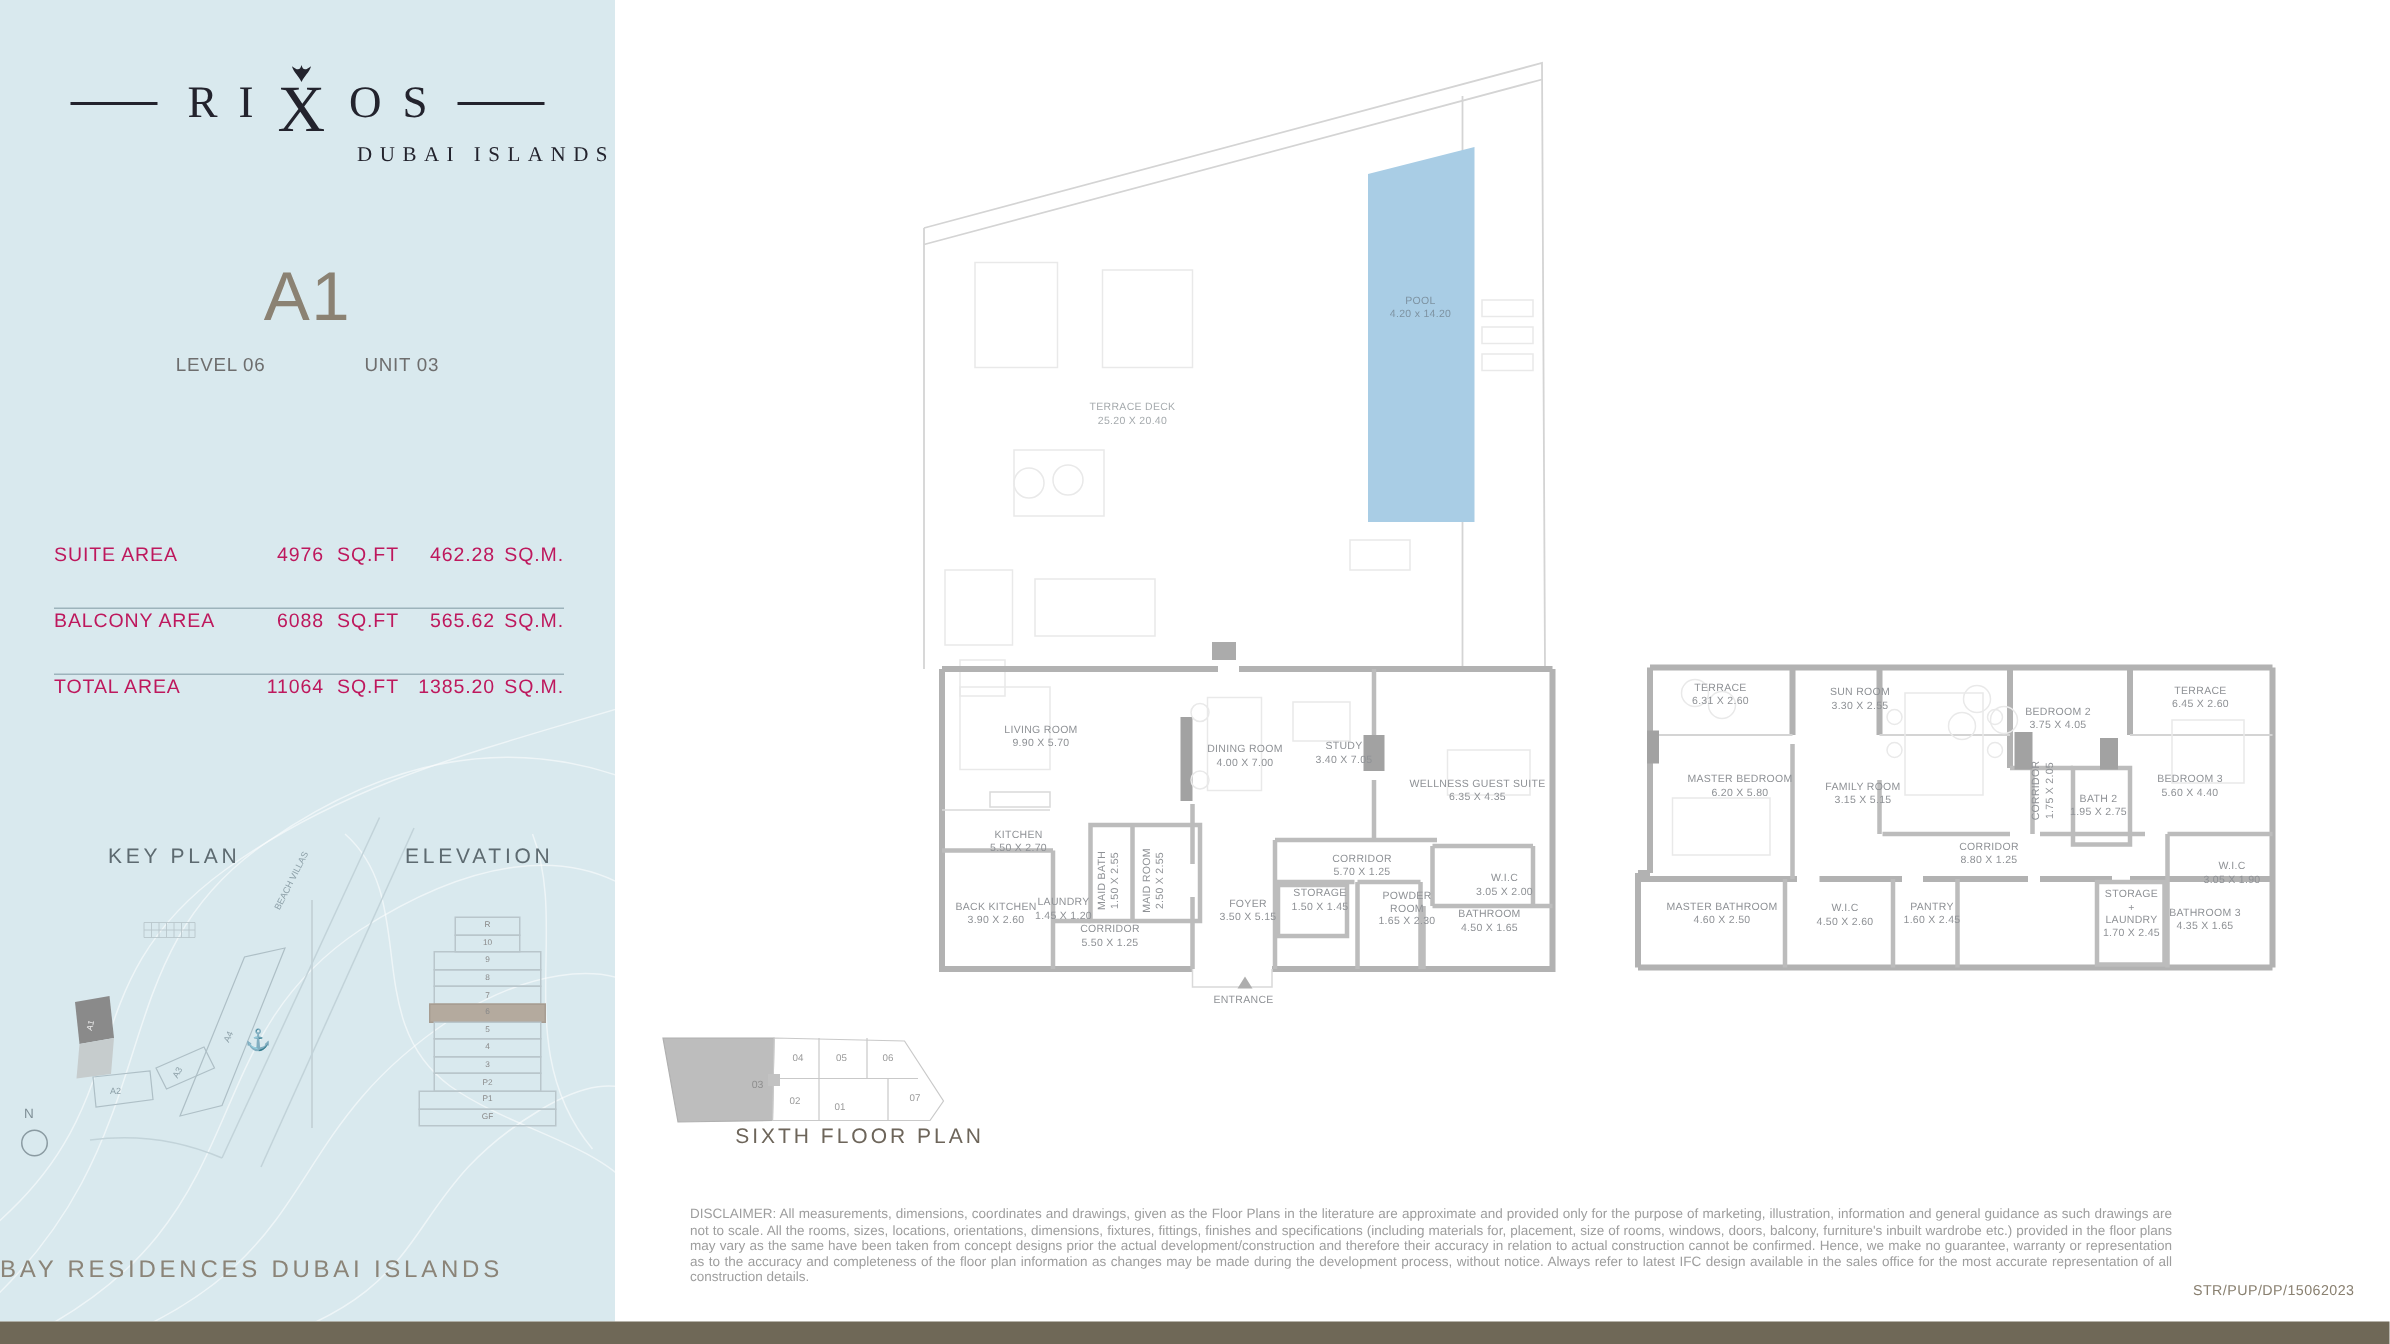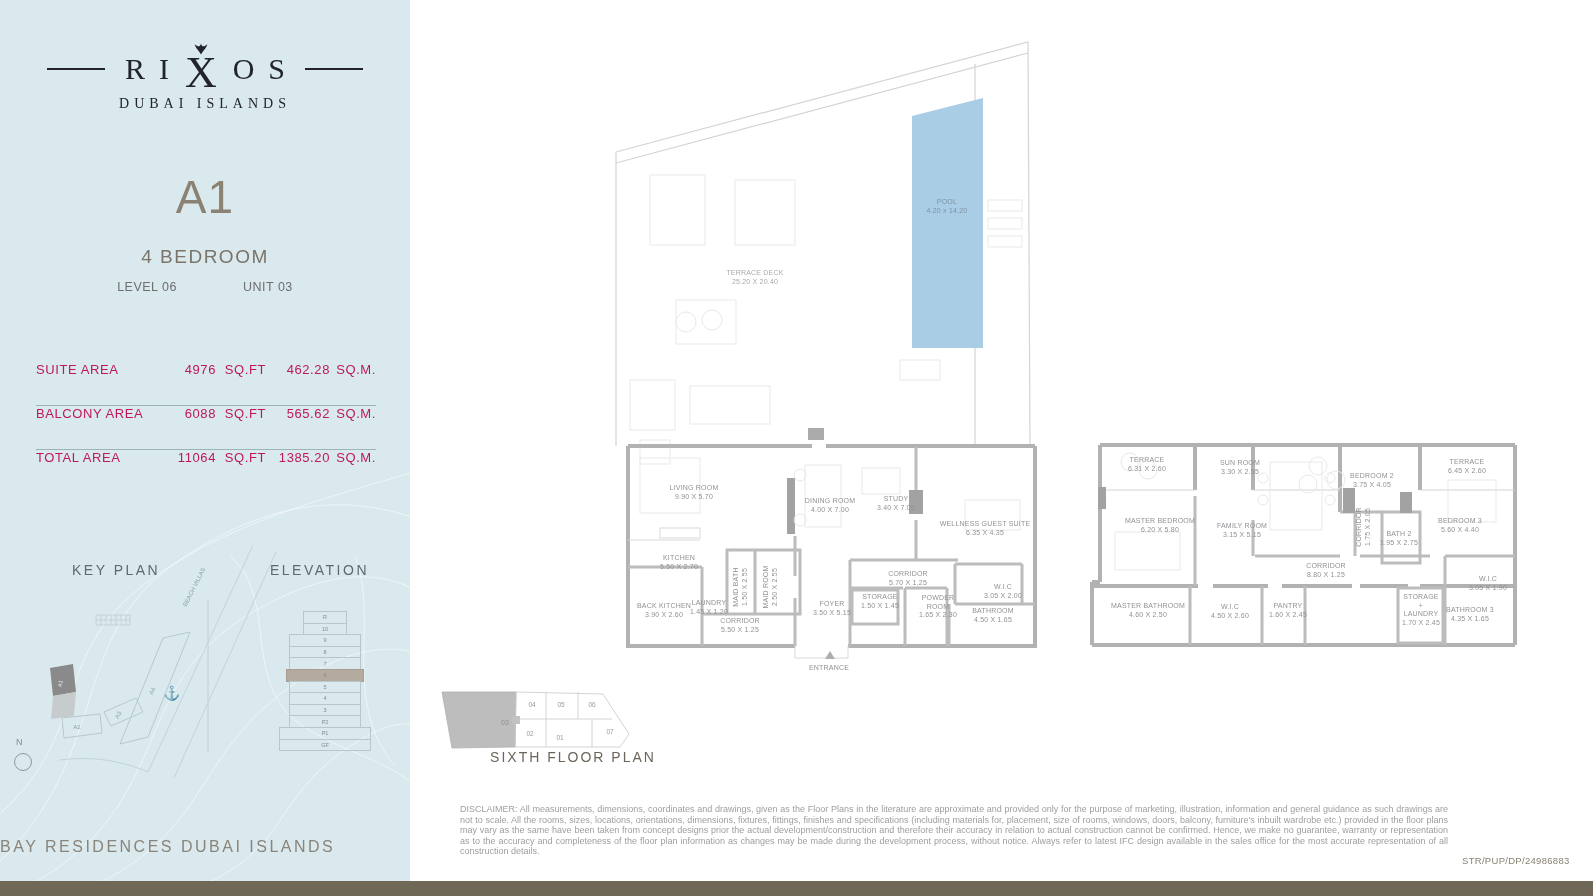--- a/index.html
+++ b/index.html
@@ -2,21 +2,21 @@
 <html><head>
 <meta charset="utf-8">
 <style>
   html,body{margin:0;padding:0;}
   body{width:1593px;height:896px;overflow:hidden;background:#ffffff;
        font-family:"Liberation Sans",sans-serif;position:relative;}
 
   
   #sidebar{position:absolute;left:0;top:0;width:410px;height:881px;background:#d9e9ee;overflow:hidden;}
   #sidebar-decor{position:absolute;left:0;top:0;width:410px;height:896px;}
-  .logo{position:relative;margin-top:52px;text-align:center;color:#23232d;}
+  .logo{position:relative;margin-top:52px;text-align:right;color:#23232d;}
   .logo-row{display:flex;align-items:center;justify-content:center;}
   .logo-rule{flex:1;height:1.5px;background:#23232d;margin:0 6px;max-width:58px;}
   .logo-pre,.logo-post{font-family:"Liberation Serif",serif;font-size:30px;letter-spacing:14px;text-indent:14px;}
   .logo-x{font-family:"Liberation Serif",serif;font-size:44px;line-height:30px;position:relative;top:4px;margin:0 2px;}
   .crown{position:absolute;left:50%;top:-16px;transform:translateX(-50%);}
   .logo-sub1{font-family:"Liberation Serif",serif;font-size:14px;letter-spacing:5px;margin-top:10px;color:#23232d;}
   .logo-sub2{font-family:"Liberation Serif",serif;font-size:12.5px;letter-spacing:3px;margin-top:4px;color:#23232d;}
   .unit-code{margin-top:58px;text-align:center;font-size:46px;color:#8b8273;letter-spacing:1px;}
   .unit-type{margin-top:22px;text-align:center;font-size:19px;color:#7c7468;letter-spacing:1.5px;}
   .level-row{margin-top:12px;display:flex;justify-content:center;gap:66px;font-size:12.5px;color:#6e6e6e;letter-spacing:.5px;}
@@ -114,21 +114,20 @@
         </svg>
         <span>X</span>
       </span>
       <span class="logo-post">OS</span>
       <div class="logo-rule"></div>
     </div>
     <div class="logo-sub1">DUBAI ISLANDS</div>
   </div>
 
   <div class="unit-code">A1</div>
-  <div class="unit-type">4 BEDROOM</div>
   <div class="level-row">
     <span>LEVEL 06</span>
     <span>UNIT 03</span>
   </div>
 
   <div class="area-table">
     <div class="area-row">
       <span class="a-label">SUITE AREA</span>
       <span class="a-sqft">4976</span>
       <span class="a-sqftu">SQ.FT</span>
@@ -327,16 +326,16 @@
   <div class="rl" style="left:916px;top:570px;"><span class="nm">CORRIDOR</span><span class="dm">8.80 X 1.25</span></div>
   <div class="rl" style="left:738px;top:610px;"><span class="nm">MASTER BATHROOM</span><span class="dm">4.60 X 2.50</span></div>
   <div class="rl" style="left:820px;top:611px;"><span class="nm">W.I.C</span><span class="dm">4.50 X 2.60</span></div>
   <div class="rl" style="left:878px;top:610px;"><span class="nm">PANTRY</span><span class="dm">1.60 X 2.45</span></div>
   <div class="rl rl-wrap" style="left:1011px;top:610px;width:40px;"><span class="nm">STORAGE + LAUNDRY</span><span class="dm">1.70 X 2.45</span></div>
   <div class="rl" style="left:1078px;top:583px;"><span class="nm">W.I.C</span><span class="dm">3.05 X 1.90</span></div>
   <div class="rl" style="left:1060px;top:614px;"><span class="nm">BATHROOM 3</span><span class="dm">4.35 X 1.65</span></div>
 
   <div id="floorkey-title">SIXTH FLOOR PLAN</div>
   <p id="disclaimer">DISCLAIMER: All measurements, dimensions, coordinates and drawings, given as the Floor Plans in the literature are approximate and provided only for the purpose of marketing, illustration, information and general guidance as such drawings are not to scale. All the rooms, sizes, locations, orientations, dimensions, fixtures, fittings, finishes and specifications (including materials for, placement, size of rooms, windows, doors, balcony, furniture's inbuilt wardrobe etc.) provided in the floor plans may vary as the same have been taken from concept designs prior the actual development/construction and therefore their accuracy in relation to actual construction cannot be confirmed. Hence, we make no guarantee, warranty or representation as to the accuracy and completeness of the floor plan information as changes may be made during the development process, without notice. Always refer to latest IFC design available  in the sales office for the most accurate representation of all construction details.</p>
-  <div id="doc-code">STR/PUP/DP/24986883</div>
+  <div id="doc-code">STR/PUP/DP/15062023</div>
 </div>
 
 <div id="footer-bar"></div>
 
 </body></html>

